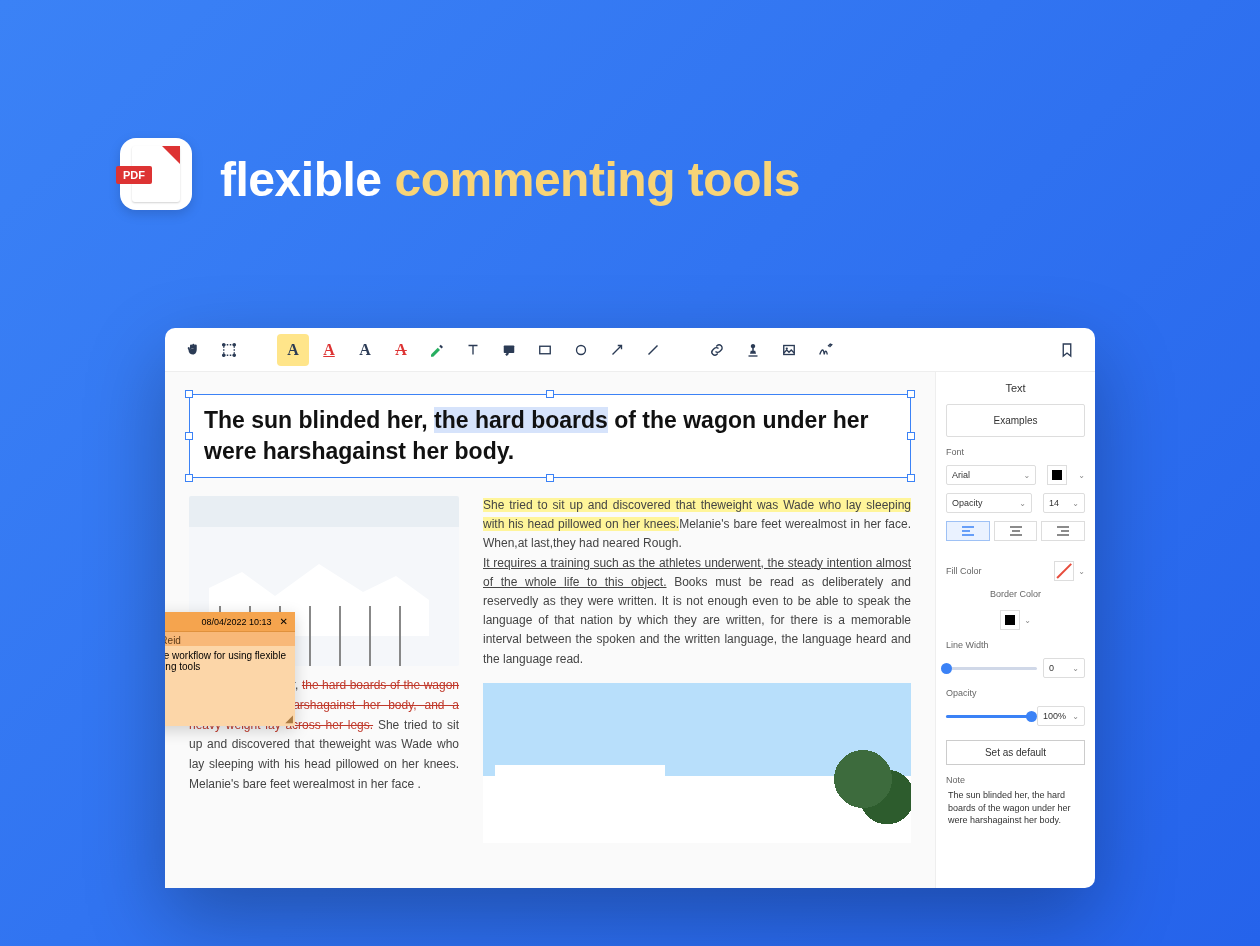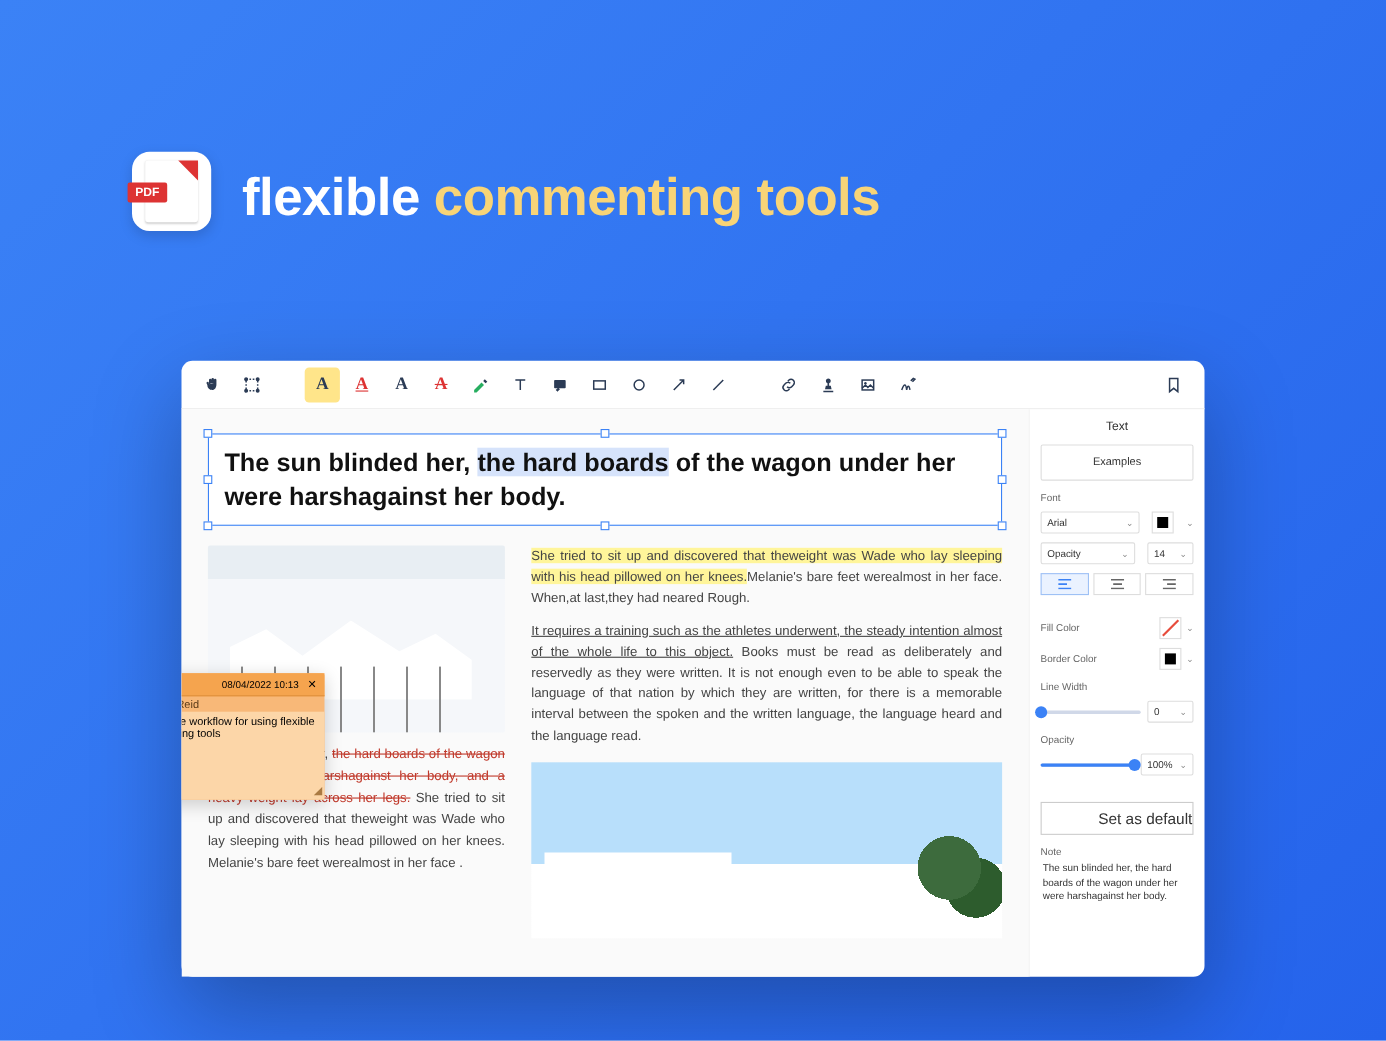--- a/index.html
+++ b/index.html
@@ -141,21 +141,21 @@
 .swatch.black::after{content:"";width:10px;height:10px;background:#000;}
 .swatch.none{position:relative;}
 .swatch.none::after{content:"";position:absolute;width:20px;height:1.5px;background:#e74c3c;transform:rotate(-45deg);}
 .align{display:flex;gap:4px;}
 .align .ab{flex:1;height:20px;border:1px solid #ddd;display:flex;align-items:center;justify-content:center;cursor:pointer;}
 .align .ab.active{background:#eaf2ff;border-color:#9ec1f5;}
 .slider-row{display:flex;align-items:center;gap:6px;}
 .slider{flex:1;height:3px;background:#d0d8e8;border-radius:2px;position:relative;}
 .slider .fill{position:absolute;left:0;top:0;height:100%;background:#3b82f6;border-radius:2px;}
 .slider .thumb{position:absolute;top:-4px;width:11px;height:11px;border-radius:50%;background:#3b82f6;margin-left:-5px;}
-.setdefault{margin-top:16px;border:1px solid #ccc;padding:6px 0;text-align:right;font-size:14px;cursor:pointer;}
+.setdefault{margin-top:6px;border:1px solid #ccc;padding:6px 0;text-align:center;font-size:10px;cursor:pointer;}
 .notebox .nt{font-size:9px;line-height:1.4;margin-top:4px;padding:0 2px;}
 
 .bookmark{margin-left:auto;}
 </style>
 </head>
 <body>
 
 <div class="hero">
   <div class="app-icon">
     <div class="page">
@@ -293,21 +293,21 @@
         <div class="colL">
           <div class="img-a"></div>
           <p class="para">
             <span>The sun blinded her, </span><span class="strike-red">the hard boards of the wagon under her were harshagainst her body, and a heavy weight lay across her legs.</span><span> She tried to sit up and discovered that theweight was Wade who lay sleeping with his head pillowed on her knees. Melanie's bare feet werealmost in her face .</span>
           </p>
         </div>
         <div class="colR">
           <p>
             <span class="hl-y">She tried to sit up and discovered that theweight was Wade who lay sleeping with his head pillowed on her knees.</span><span>Melanie's bare feet werealmost in her face. When,at last,they had neared Rough.</span>
           </p>
-          <p style="margin-top:10px;">
+          <p style="">
             <span class="ulined"> It requires a training such as the athletes underwent, the steady intention almost of the whole life to this object.</span><span> Books must be read as deliberately and reservedly as they were written. It is not enough even to be able to speak the language of that nation by which they are written, for there is a memorable interval between the spoken and the written language, the language heard and the language read.</span>
           </p>
           <div class="img-b"></div>
         </div>
       </div>
 
       <div class="sticky">
         <div class="head">
 
           <span class="date">08/04/2022 10:13</span>
@@ -360,21 +360,21 @@
           </div>
       </div>
 
       <div class="row" style="justify-content:space-between;margin-top:12px;">
         <span class="label" style="margin:0">Fill Color</span>
         <div style="display:flex;gap:4px;align-items:center;">
           <div class="swatch none"></div>
           <span class="chev" style="font-size:8px;color:#888;">⌄</span>
         </div>
       </div>
-      <div class="row" style="justify-content:space-between;">
+      <div class="row" style="flex-direction:column;">
         <span class="label" style="margin:0">Border Color</span>
         <div style="display:flex;gap:4px;align-items:center;">
           <div class="swatch black"></div>
           <span class="chev" style="font-size:8px;color:#888;">⌄</span>
         </div>
       </div>
 
       <div class="label">Line Width</div>
       <div class="slider-row">
         <div class="slider">

